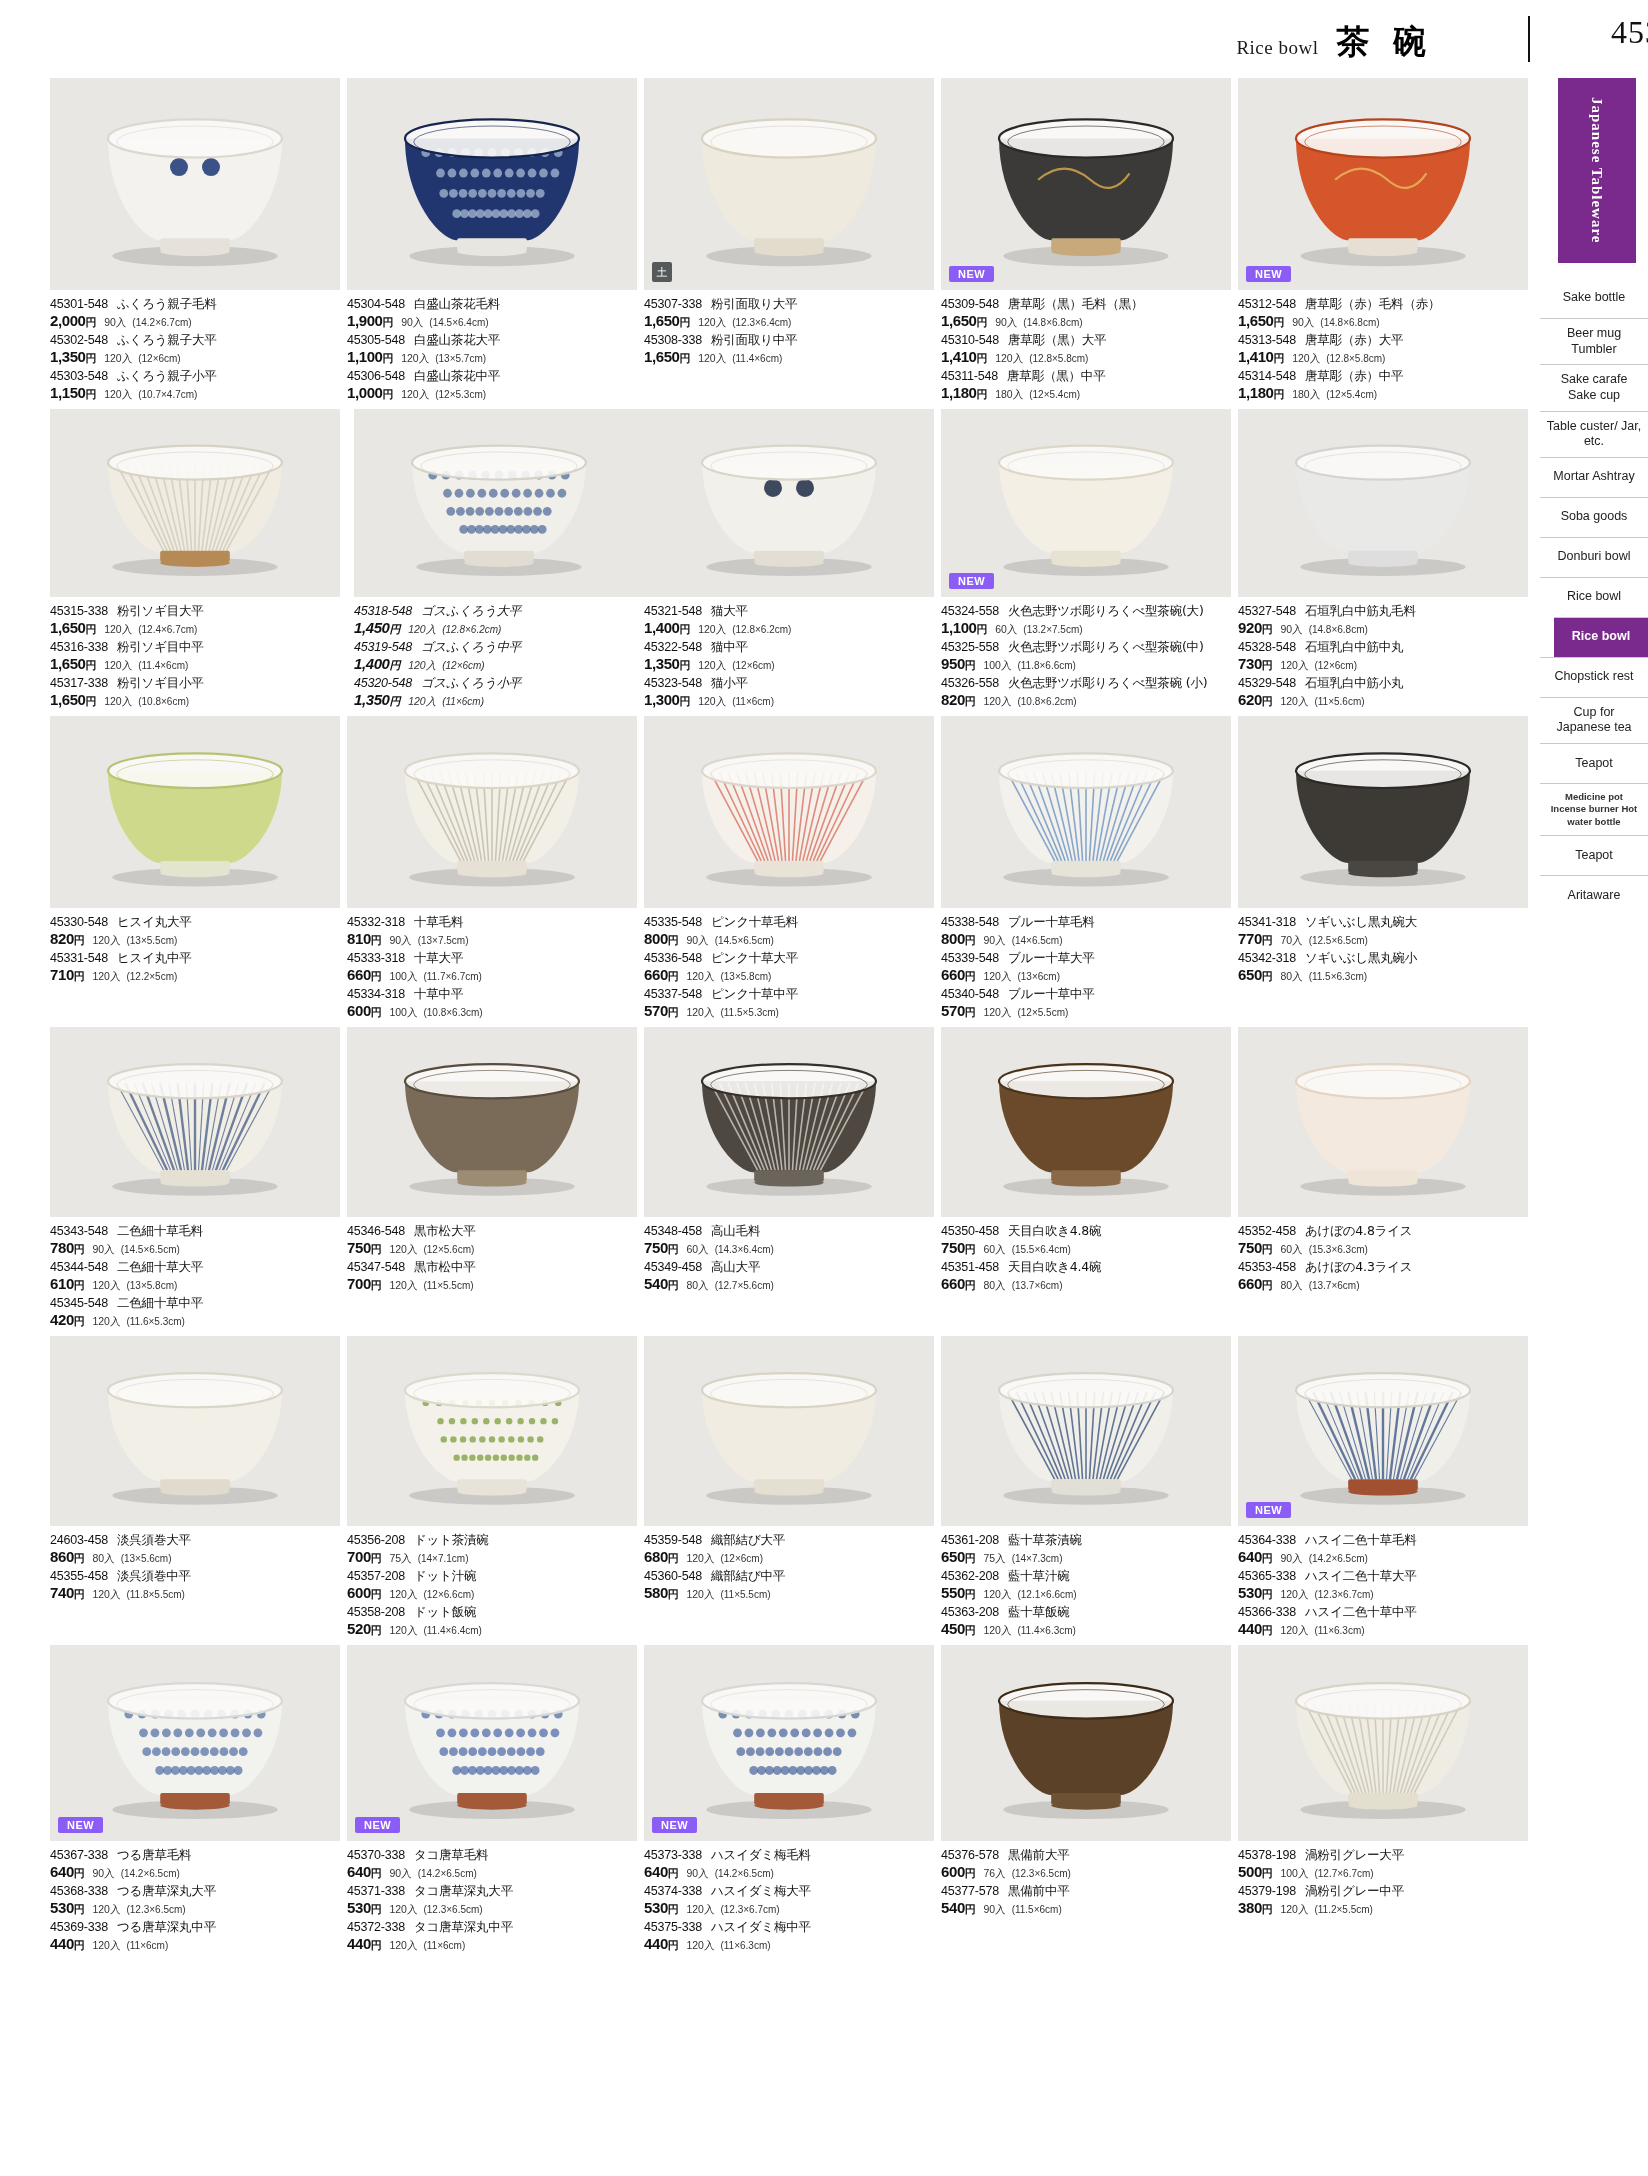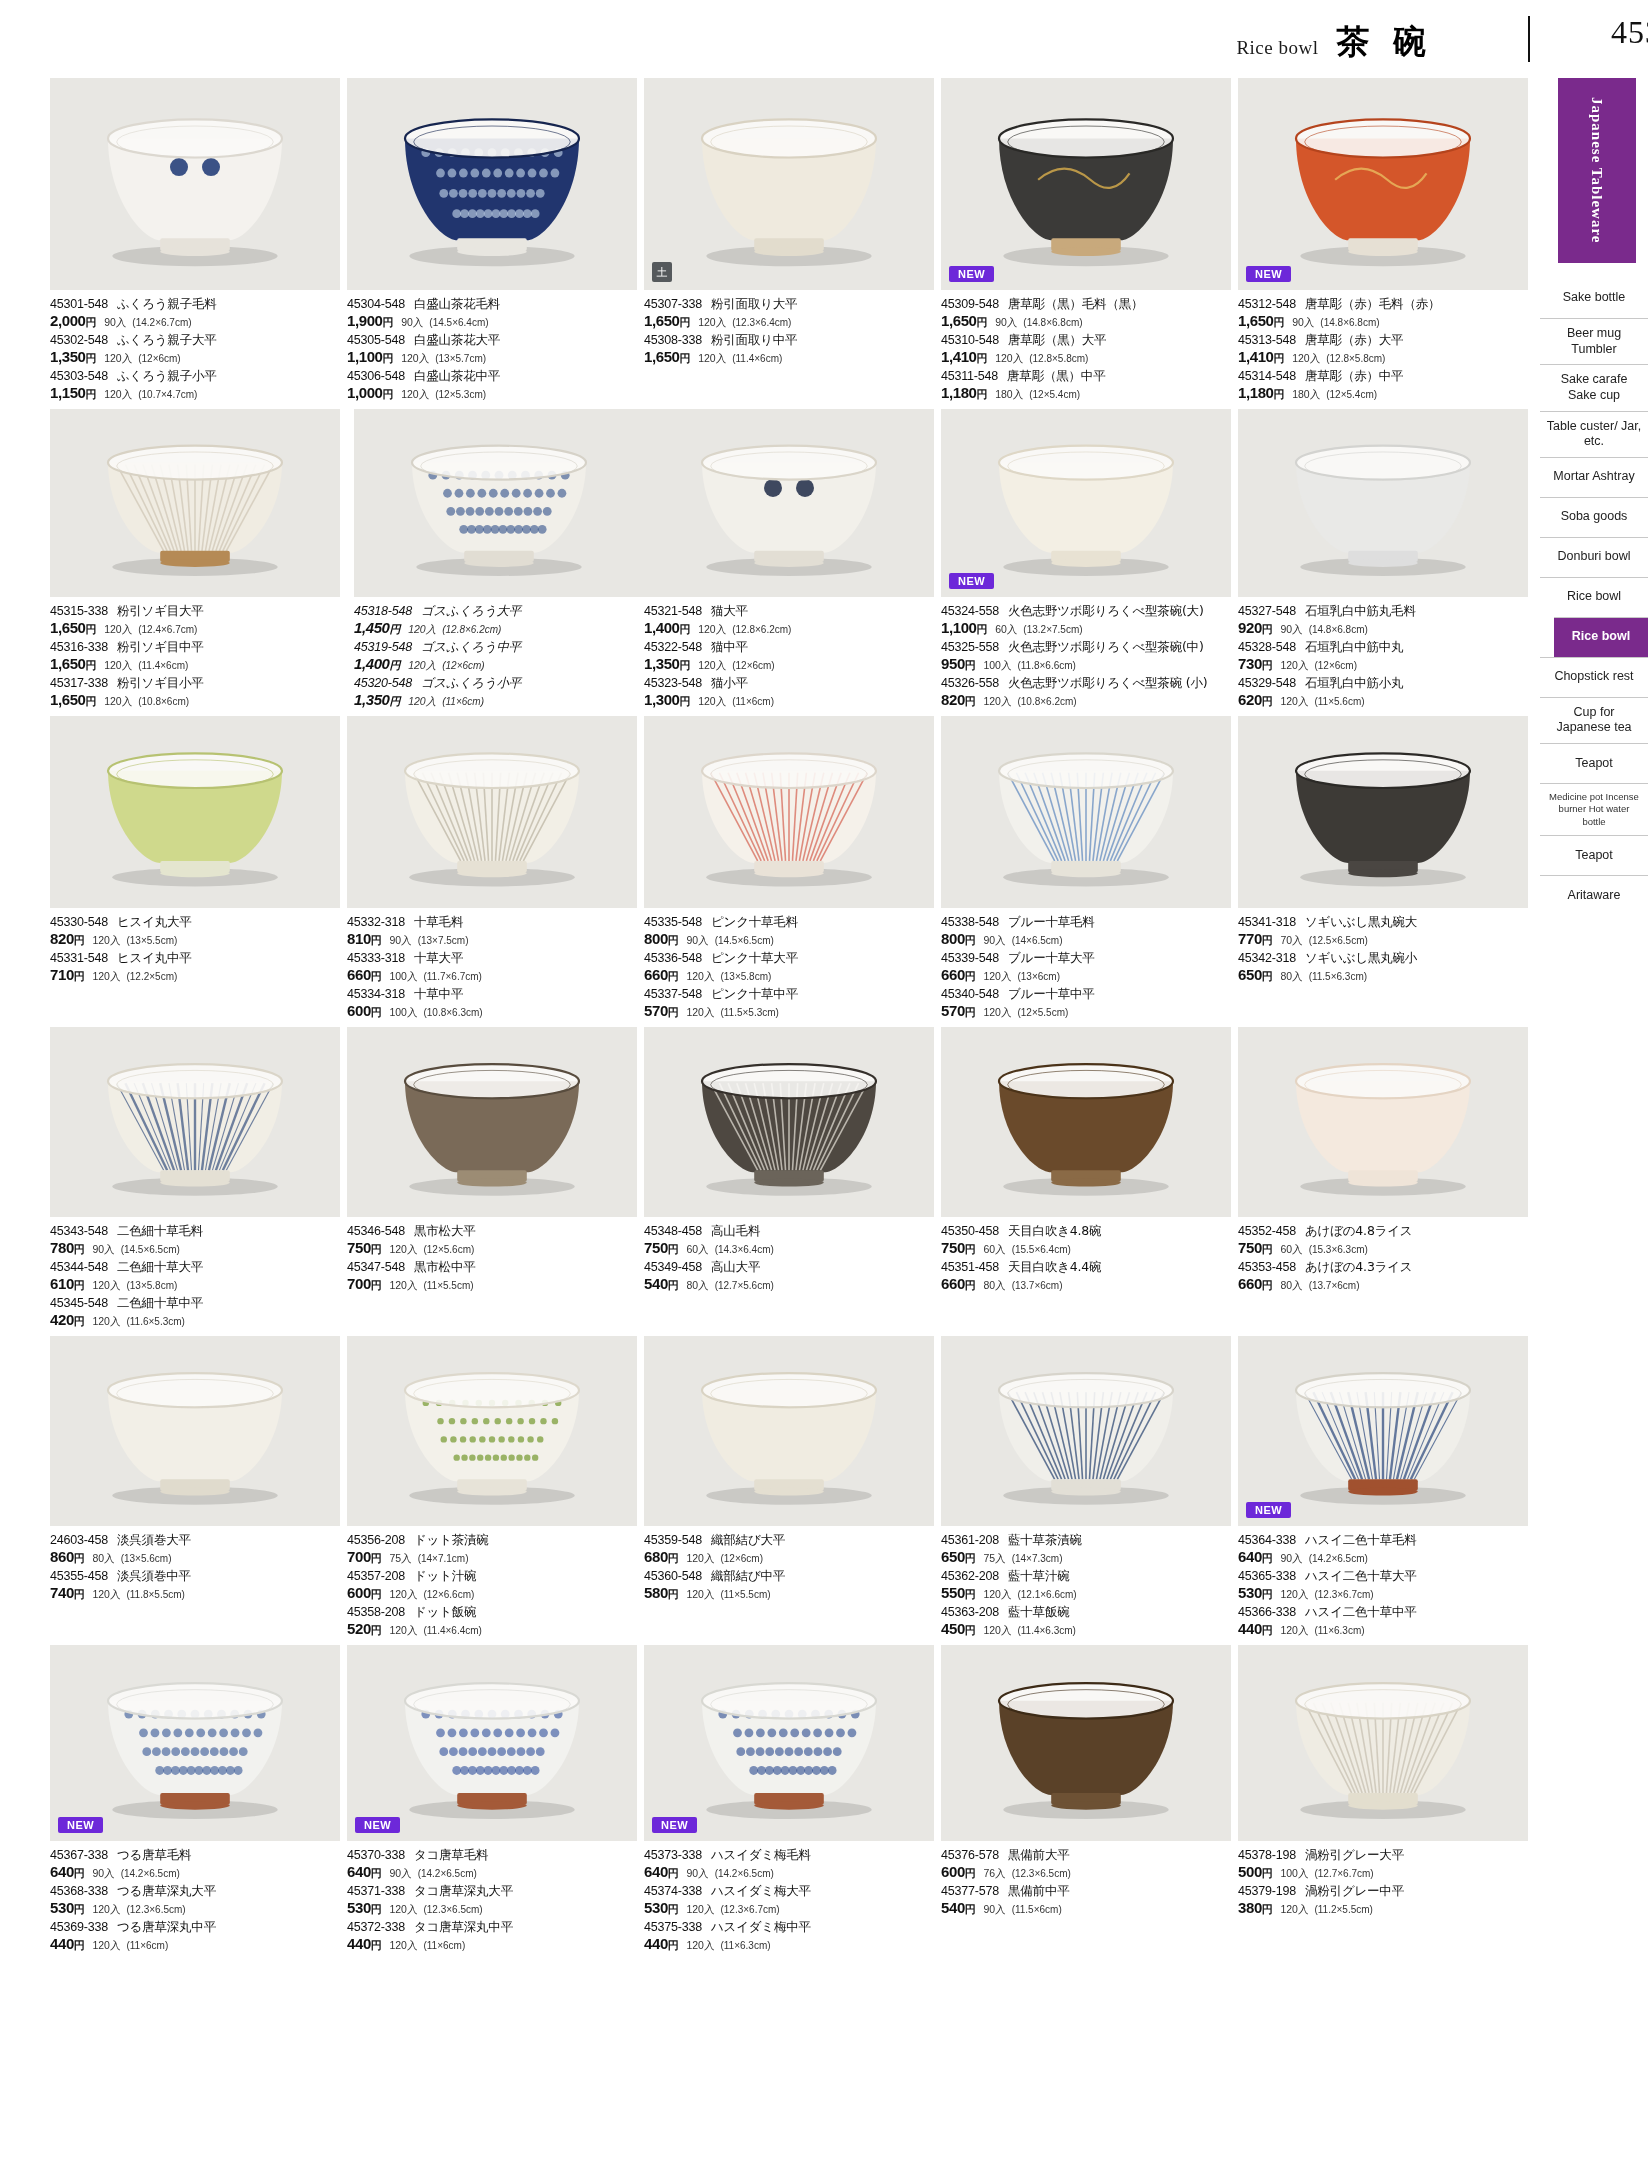--- a/index.html
+++ b/index.html
@@ -54,21 +54,21 @@
   .tab-list { position:absolute; left:0; top:200px; width:108px; }
   .tab-item {
     position:relative;
     min-height:40px;
     display:flex; align-items:center; justify-content:center; text-align:center;
     font-size:12.5px; color:#222; line-height:1.25;
     padding:7px 6px;
     border-top:1px solid #c8c8c8;
   }
   .tab-item:first-child { border-top:none; }
-  .tab-item.small { font-size:9.5px; line-height:1.3; color:#333; }
+  .tab-item.small { font-size:9.5px; line-height:1.3; color:#333;font-weight:bold; }
   .tab-item.active {
     background:#7a2a8c; color:#fff; font-weight:bold;
     margin-left:14px; width:94px;
   }
   
   .grid {
     position:absolute; left:50px; top:78px; width:1478px;
   }
   .row { position:relative; width:1478px; }
   .cell { position:absolute; top:0; width:290px; }
@@ -81,21 +81,21 @@
   .code { font-size:12.5px; color:#111; letter-spacing:-0.2px; }
   .name { font-size:12.5px; color:#111; margin-left:9px; letter-spacing:-0.2px;
           font-family:"DejaVu Sans", sans-serif; }
   .priceline { display:flex; align-items:baseline; line-height:1.25; margin-bottom:1px; }
   .price { font-size:15px; font-weight:bold; color:#111; letter-spacing:-0.4px; }
   .yen { font-size:11px; font-weight:bold; }
   .qty { font-size:10.5px; color:#333; margin-left:8px; }
   .dim { font-size:10px; color:#333; margin-left:6px; }
   .newbadge {
     position:absolute; left:8px; bottom:8px;
-    background:#6d28d9; color:#fff; font-size:11px; font-weight:bold;
+    background:#8b5cf6; color:#fff; font-size:11px; font-weight:bold;
     padding:2px 9px; border-radius:2px; letter-spacing:0.5px;
   }
   .earthbadge {
     position:absolute; left:8px; bottom:8px;
     width:20px; height:20px; background:#55595c; color:#fff;
     font-size:11px; display:flex; align-items:center; justify-content:center;
     border-radius:2px;
   }
 </style>
 </head>

